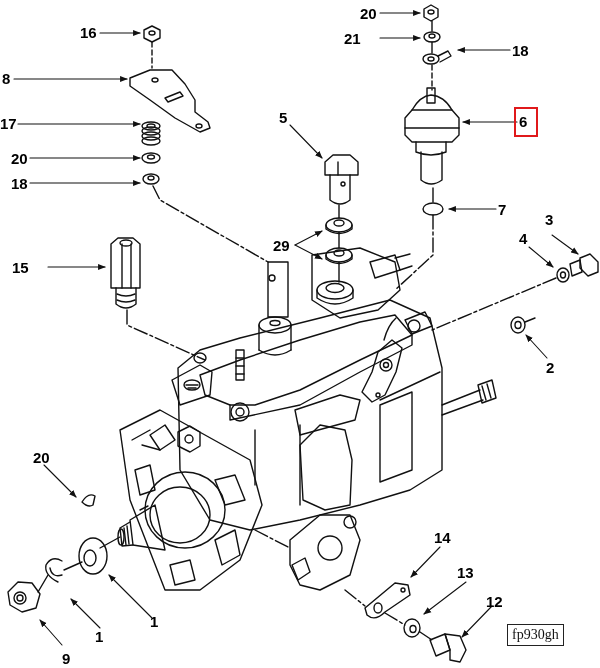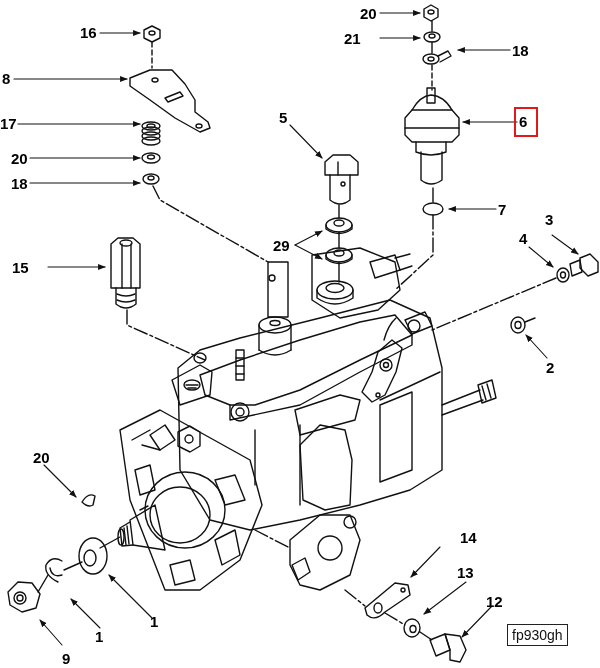--- a/index.html
+++ b/index.html
@@ -1,20 +1,20 @@
 <!DOCTYPE html>
 <html><head>
 <meta charset="utf-8">
 <style>
   html,body{margin:0;padding:0;background:#fff;}
   body{width:600px;height:668px;overflow:hidden;position:relative;font-family:"Liberation Sans",sans-serif;}
   #stage{position:absolute;left:0;top:0;width:600px;height:668px;}
   .lbl{position:absolute;font-family:"Liberation Sans",sans-serif;font-weight:bold;font-size:15px;color:#000000;line-height:1;white-space:nowrap;}
   .hl{position:absolute;border:2px solid #e0191b;}
-  .fig{position:absolute;border:1.3px solid #222;font-family:Liberation Sans, sans-serif;font-size:14px;padding:3px 4px;line-height:1;color:#111;background:#fff;}
+  .fig{position:absolute;border:1.3px solid #222;font-family:Liberation Serif, serif;font-size:14px;padding:3px 4px;line-height:1;color:#111;background:#fff;}
 </style>
 </head>
 <body>
 
 <svg id="stage" viewBox="0 0 600 668" xmlns="http://www.w3.org/2000/svg">
   <defs>
     <marker id="ah" viewBox="0 0 10 10" refX="9" refY="5" markerWidth="7" markerHeight="7" orient="auto-start-reverse">
       <path d="M0,1 L10,5 L0,9 z" fill="#111"></path>
     </marker>
   </defs>
@@ -279,17 +279,17 @@
 <div class="hl" style="left: 514px; top: 107px; width: 20px; height: 26px; border-color: rgb(224, 25, 27);"></div>
 <span class="lbl" style="left:519px;top:114px">6</span>
 <span class="lbl" style="left:498px;top:202px">7</span>
 <span class="lbl" style="left:545px;top:212px">3</span>
 <span class="lbl" style="left:519px;top:231px">4</span>
 <span class="lbl" style="left:546px;top:360px">2</span>
 <span class="lbl" style="left:33px;top:450px">20</span>
 <span class="lbl" style="left:150px;top:614px">1</span>
 <span class="lbl" style="left:95px;top:629px">1</span>
 <span class="lbl" style="left:62px;top:651px">9</span>
-<span class="lbl" style="left:460px;top:530px">14</span>
+<span class="lbl" style="left:434px;top:530px">14</span>
 <span class="lbl" style="left:457px;top:565px">13</span>
 <span class="lbl" style="left:486px;top:594px">12</span>
 
 <div class="fig" style="left:507px;top:624px">fp930gh</div>
 
 </body></html>

